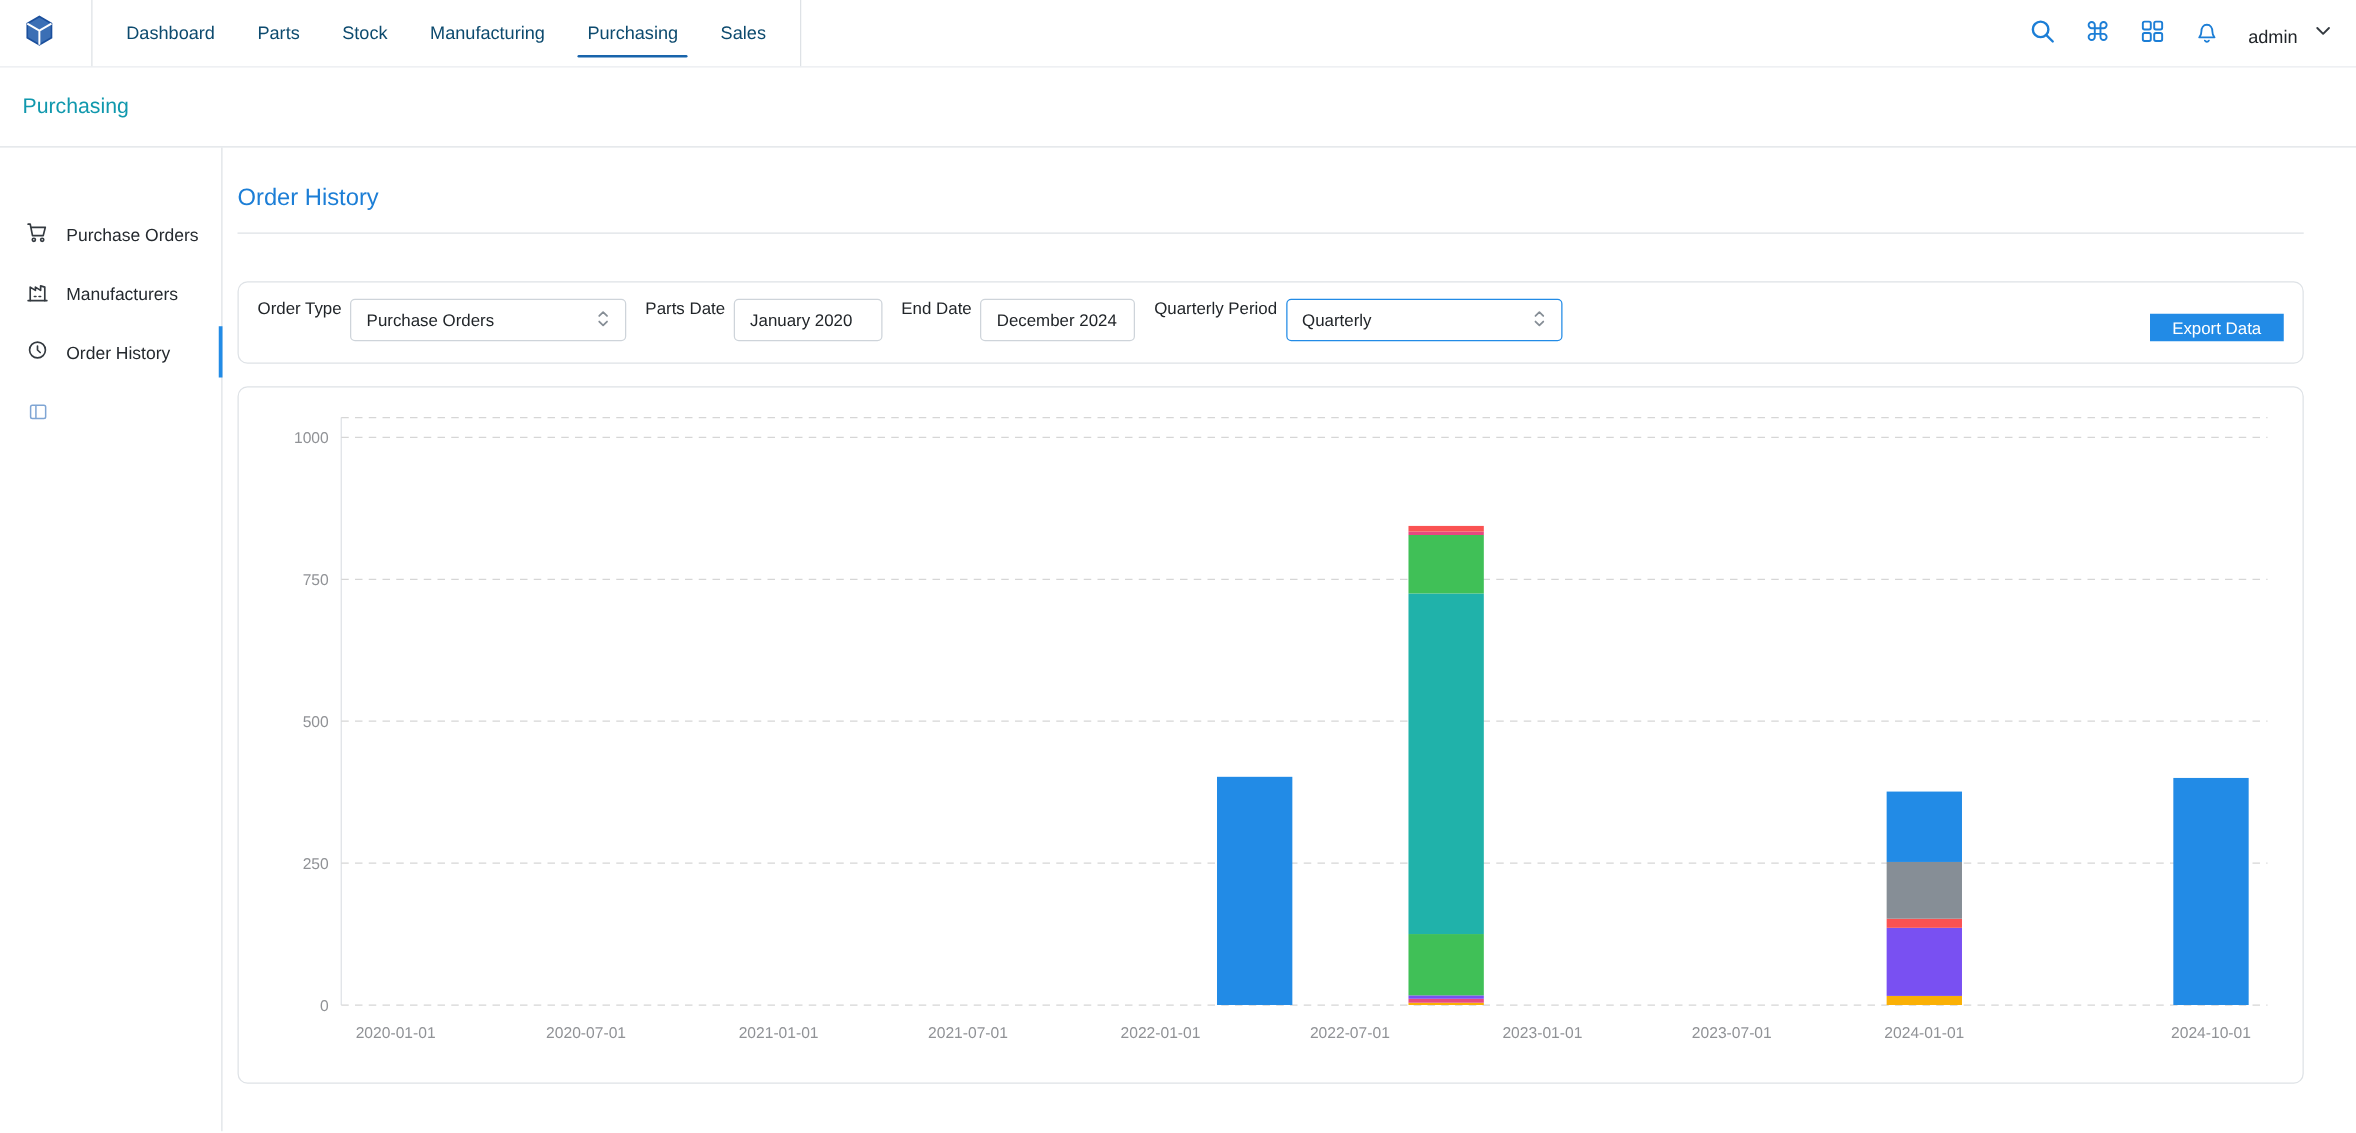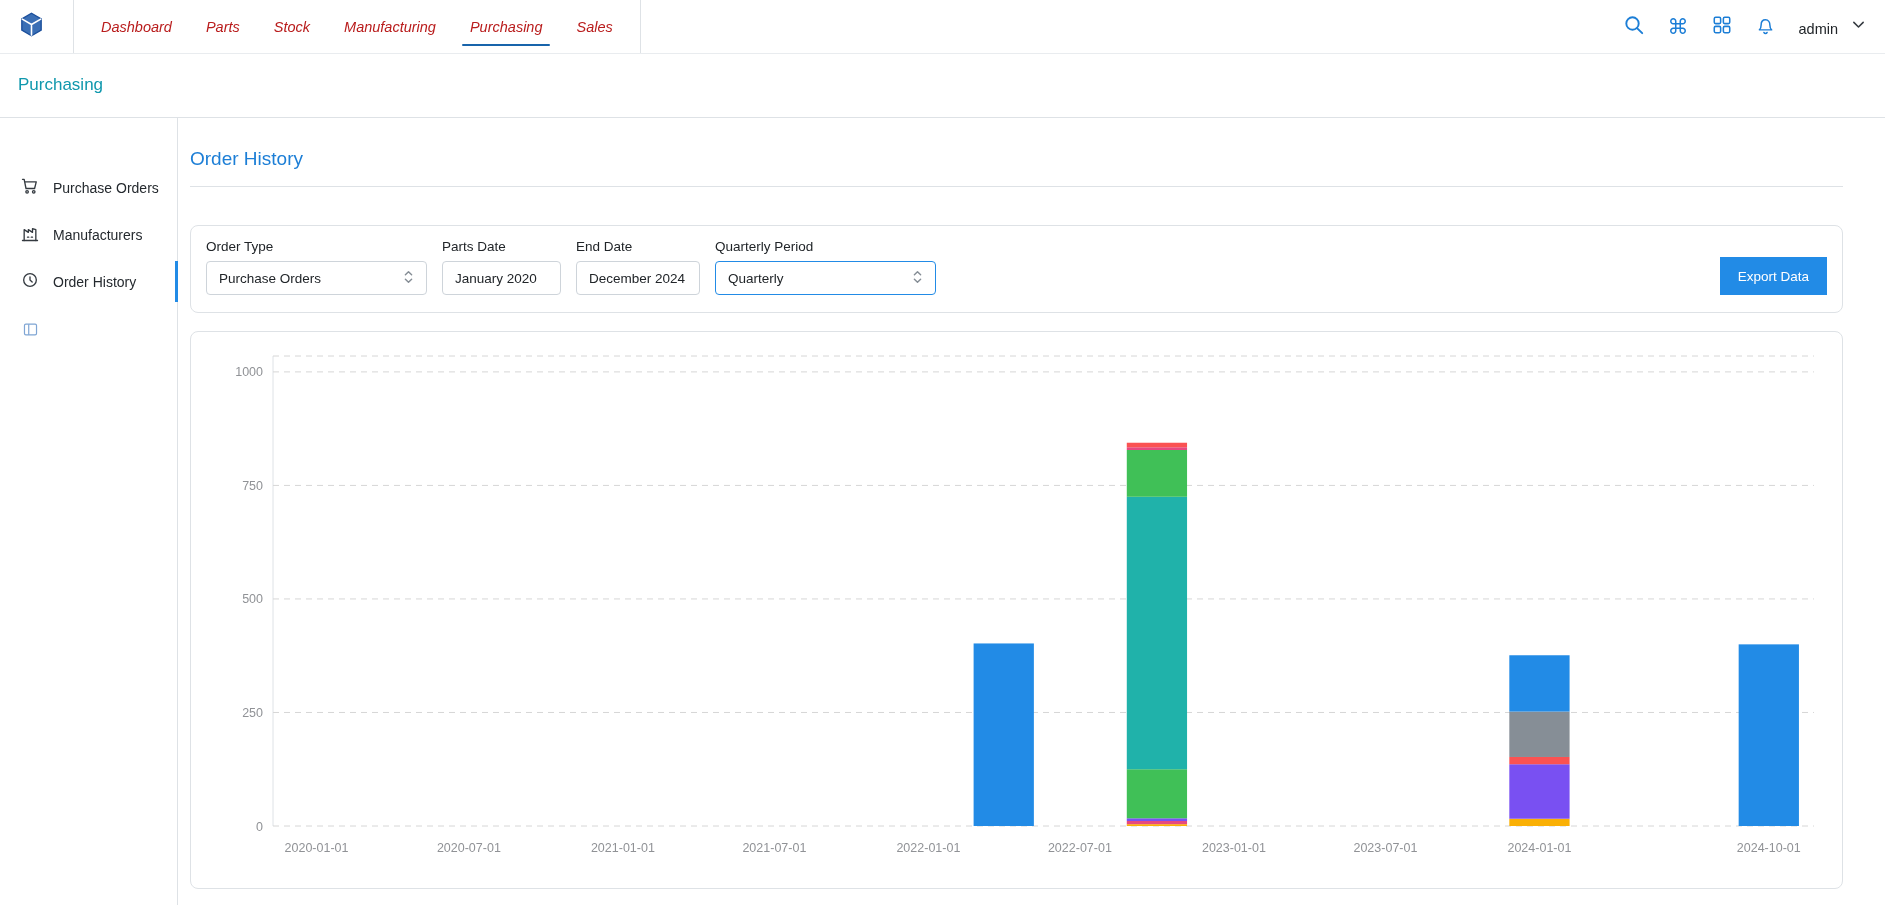--- a/index.html
+++ b/index.html
@@ -8,21 +8,21 @@
     width:1885px; height:906px; overflow:hidden;
     font-family:"Liberation Sans", sans-serif;
     color:#212529; background:#ffffff;
     -webkit-font-smoothing:antialiased;
   }
   
   .navbar { height:54px; display:flex; align-items:center; padding:0 18px; border-bottom:1px solid #e9ecef; }
   .logo { display:flex; align-items:center; cursor:pointer; }
   .tabs { display:flex; align-items:stretch; height:100%; margin-left:28px; padding:0 10px;
           border-left:1px solid #dee2e6; border-right:1px solid #dee2e6; }
-  .tab { display:flex; align-items:center; padding:0 17px; font-size:14.5px; cursor:pointer; position:relative; color:#b91c1c; border-radius:6px;font-style:italic; }
+  .tab { display:flex; align-items:center; padding:0 17px; font-size:14.5px; cursor:pointer; position:relative; color:#0c4a6e; border-radius:6px; }
   .tab.active::after { content:""; position:absolute; left:9px; right:9px; bottom:7px; height:2.5px; background:#1864ab; border-radius:2px; }
   .nav-right { margin-left:auto; display:flex; align-items:center; gap:23px; }
   .icon-btn { display:flex; align-items:center; color:#1c7ed6; cursor:pointer; background:none; border:none; padding:0; }
   .cmd-glyph { font-size:21px; line-height:1; color:#1c7ed6; }
   .user-menu { display:flex; align-items:flex-end; gap:12px; cursor:pointer; }
   .user-name { font-size:14.5px; }
   
   .breadcrumb-bar { padding:21px 18px 22px; border-bottom:1px solid #dee2e6; }
   .breadcrumb-link { color:#1098ad; font-size:17px; cursor:pointer; }
   
@@ -31,29 +31,29 @@
   .side-item { position:relative; display:flex; align-items:center; gap:13px; padding:12px 8px 12px 20px; font-size:14px; cursor:pointer; color:#24292e; }
   .side-item svg { flex:0 0 auto; }
   .side-item.active::after { content:""; position:absolute; right:-1px; top:3px; bottom:3px; width:3px; background:#228be6; }
   .side-collapse { margin:16px 0 0 22px; color:#7fa5d4; background:none; border:none; padding:0; cursor:pointer; width:22px; display:flex; }
   
   .main { flex:1; padding:30px 42px 0 12px; }
   .page-title { margin:0; font-size:19px; font-weight:500; color:#1c7ed6; }
   .divider { border:0; border-top:1px solid #dee2e6; margin:16px 0 0; }
   
   .filter-card { margin-top:38px; border:1px solid #dee2e6; border-radius:8px; padding:13px 15px 17px; display:flex; align-items:flex-end; gap:15px; }
-  .field { display:flex; flex-direction:column; gap:7px; }
+  .field { display:flex; flex-direction:row; gap:7px; }
   .field-label { font-size:13.5px; font-weight:500; color:#212529; }
   .control { height:34px; border:1px solid #ced4da; border-radius:4px; background:#fff; display:flex; align-items:center; padding:0 12px; font-size:13.5px; color:#212529; }
   .select { justify-content:space-between; width:221px; cursor:pointer; gap:8px; }
   .select.focused { border-color:#228be6; }
   .date-input { cursor:text; }
   .w-start { width:119px; }
   .w-end { width:124px; }
-  .export-btn { margin-left:auto; height:38px; padding:0 18px; background:#228be6; color:#fff; border:none; border-radius:0; font-size:13.5px; font-weight:500; cursor:pointer; font-family:"Liberation Sans", sans-serif; }
+  .export-btn { margin-left:auto; height:22px; padding:0 18px; background:#228be6; color:#fff; border:none; border-radius:0; font-size:13.5px; font-weight:500; cursor:pointer; font-family:"Liberation Sans", sans-serif; }
   
   .chart-card { margin-top:18px; border:1px solid #dee2e6; border-radius:8px; padding:8px; height:558px; }
   .chart-card svg { display:block; }
   svg text { font-family:"Liberation Sans", sans-serif; }
 </style>
 </head>
 <body>
 
 <header class="navbar">
   <div class="logo">

